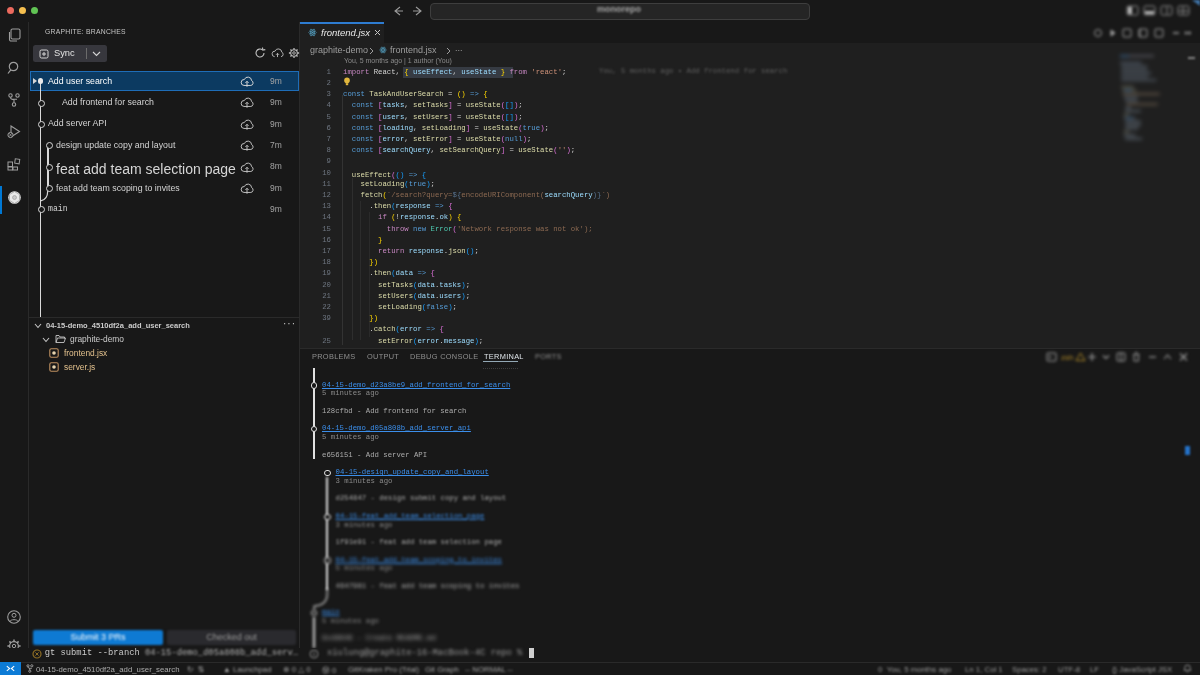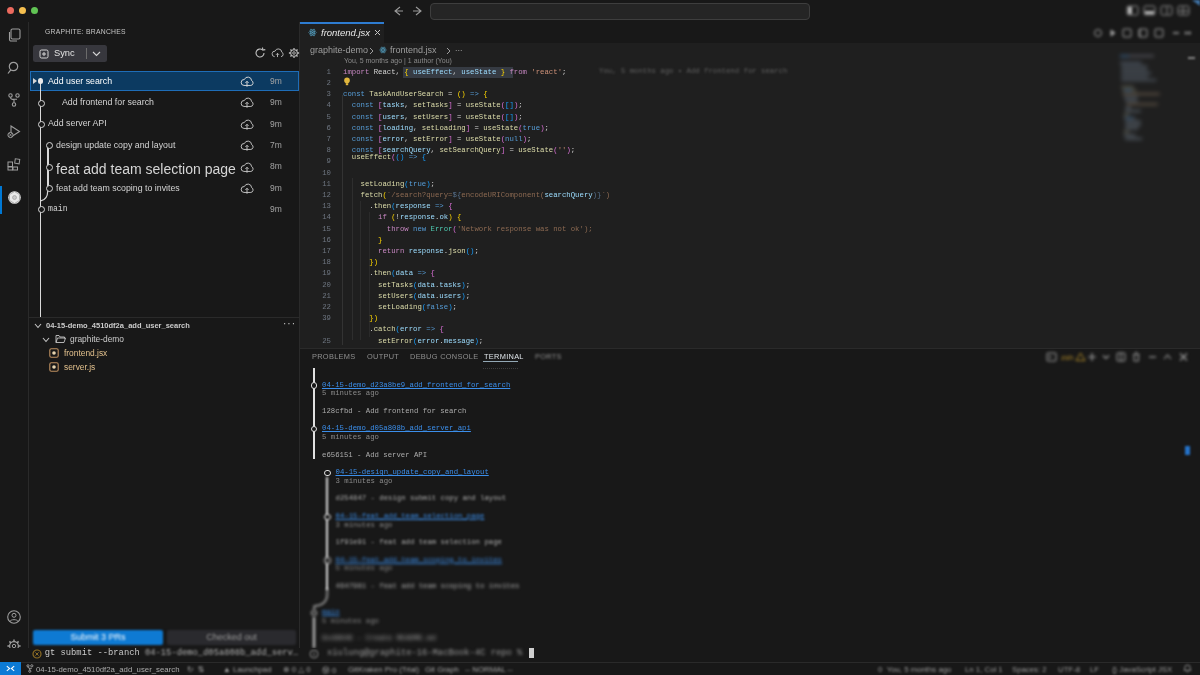--- a/index.html
+++ b/index.html
@@ -31,20 +31,21 @@
   <div class="circ" style="left:31px;top:7px;width:7px;height:7px;background:#61c454;"></div>
 
   <svg class="abs" style="left:392px;top:6px;" width="12" height="10" viewBox="0 0 12 10">
       <path d="M8 1 L3 5 L8 9 M3 5 H11" stroke="#9a9a9a" stroke-width="1.1" fill="none"></path>
     </svg>
   <svg class="abs" style="left:412px;top:6px;" width="12" height="10" viewBox="0 0 12 10">
       <path d="M4 1 L9 5 L4 9 M9 5 H1" stroke="#9a9a9a" stroke-width="1.1" fill="none"></path>
     </svg>
 
   <div class="abs" style="left:430px;top:3px;width:378px;height:15px;background:#252525;border:1px solid #3e3e3e;border-radius:4px;"></div>
+  <div class="abs" style="left:430px;top:4px;width:378px;height:14px;text-align:center;font-size:9px;color:#a8a8a8;font-weight:600;filter:blur(0.8px);">monorepo</div>
 
   <div class="abs" style="left:1126px;top:4px;filter:blur(1.4px);opacity:0.85;">
     <svg width="70" height="14" viewBox="0 0 70 14">
       <rect x="1" y="2" width="11" height="9" rx="1.5" fill="none" stroke="#a8a8a8"></rect>
         <rect x="2" y="3" width="4" height="7" fill="#d8d8d8"></rect>
       <rect x="18" y="2" width="11" height="9" rx="1.5" fill="none" stroke="#a8a8a8"></rect>
         <rect x="19" y="7" width="9" height="3" fill="#d8d8d8"></rect>
       <rect x="35" y="2" width="11" height="9" rx="1.5" fill="none" stroke="#a8a8a8"></rect>
         <path d="M41 3 v7" stroke="#a8a8a8"></path>
       <rect x="52" y="2" width="11" height="9" rx="1.5" fill="none" stroke="#a8a8a8"></rect>
@@ -322,21 +323,21 @@
   <svg class="abs" style="left:343px;top:77px;" width="8" height="9" viewBox="0 0 8 9">
       <circle cx="4" cy="3.4" r="2.8" fill="#e2b73d"></circle>
       <rect x="2.8" y="6.2" width="2.4" height="2" fill="#e2b73d"></rect>
     </svg>
   <div class="cl" style="top:89.2px;"><span class="kw">const</span><span class="fn"> TaskAndUserSearch</span><span class="pl"> = </span><span class="b1">()</span><span class="kw"> =&gt;</span><span class="b1"> {</span></div>
   <div class="cl" style="top:100.4px;">  <span class="kw">const</span><span class="b2"> [</span><span class="vr">tasks</span><span class="pl">,</span><span class="fn"> setTasks</span><span class="b2">]</span><span class="pl"> = </span><span class="fn">useState</span><span class="b2">(</span><span class="b3">[]</span><span class="b2">)</span><span class="pl">;</span></div>
   <div class="cl" style="top:111.6px;">  <span class="kw">const</span><span class="b2"> [</span><span class="vr">users</span><span class="pl">,</span><span class="fn"> setUsers</span><span class="b2">]</span><span class="pl"> = </span><span class="fn">useState</span><span class="b2">(</span><span class="b3">[]</span><span class="b2">)</span><span class="pl">;</span></div>
   <div class="cl" style="top:122.8px;">  <span class="kw">const</span><span class="b2"> [</span><span class="vr">loading</span><span class="pl">,</span><span class="fn"> setLoading</span><span class="b2">]</span><span class="pl"> = </span><span class="fn">useState</span><span class="b2">(</span><span class="kw">true</span><span class="b2">)</span><span class="pl">;</span></div>
   <div class="cl" style="top:134px;">  <span class="kw">const</span><span class="b2"> [</span><span class="vr">error</span><span class="pl">,</span><span class="fn"> setError</span><span class="b2">]</span><span class="pl"> = </span><span class="fn">useState</span><span class="b2">(</span><span class="kw">null</span><span class="b2">)</span><span class="pl">;</span></div>
   <div class="cl" style="top:145.2px;">  <span class="kw">const</span><span class="b2"> [</span><span class="vr">searchQuery</span><span class="pl">,</span><span class="fn"> setSearchQuery</span><span class="b2">]</span><span class="pl"> = </span><span class="fn">useState</span><span class="b2">(</span><span class="st">''</span><span class="b2">)</span><span class="pl">;</span></div>
-  <div class="cl" style="top:152px;">  <span class="fn">useEffect</span><span class="b2">(</span><span class="b3">()</span><span class="kw"> =&gt;</span><span class="b3"> {</span></div>
+  <div class="cl" style="top:170px;">  <span class="fn">useEffect</span><span class="b2">(</span><span class="b3">()</span><span class="kw"> =&gt;</span><span class="b3"> {</span></div>
   <div class="cl" style="top:178.8px;">    <span class="fn">setLoading</span><span class="b3">(</span><span class="kw">true</span><span class="b3">)</span><span class="pl">;</span></div>
   <div class="cl" style="top:190px;">    <span class="fn">fetch</span><span class="b1">(</span><span class="dim">`/search?query=</span><span class="dimb">${</span><span class="dim">encodeURIComponent(</span><span class="vr">searchQuery</span><span class="dimb">)}</span><span class="dim">`)</span></div>
   <div class="cl" style="top:201.2px;">      <span class="pl">.</span><span class="fn">then</span><span class="b3">(</span><span class="vr">response</span><span class="kw"> =&gt;</span><span class="b2"> {</span></div>
   <div class="cl" style="top:212.4px;">        <span class="ctl">if</span><span class="b1"> (</span><span class="pl">!</span><span class="vr">response</span><span class="pl">.</span><span class="vr">ok</span><span class="b1">)</span><span class="b1"> {</span></div>
   <div class="cl" style="top:223.6px;">          <span class="ctl">throw</span><span class="kw"> new</span><span class="cls"> Error</span><span class="b2">(</span><span class="dim">'Network response was not ok'</span><span class="dim">);</span></div>
   <div class="cl" style="top:234.8px;">        <span class="b1">}</span></div>
   <div class="cl" style="top:246px;">        <span class="ctl">return</span><span class="vr"> response</span><span class="pl">.</span><span class="fn">json</span><span class="b3">()</span><span class="pl">;</span></div>
   <div class="cl" style="top:257.2px;">      <span class="b1">})</span></div>
   <div class="cl" style="top:268.4px;">      <span class="pl">.</span><span class="fn">then</span><span class="b3">(</span><span class="vr">data</span><span class="kw"> =&gt;</span><span class="b2"> {</span></div>
   <div class="cl" style="top:279.6px;">        <span class="fn">setTasks</span><span class="b3">(</span><span class="vr">data</span><span class="pl">.</span><span class="vr">tasks</span><span class="b3">)</span><span class="pl">;</span></div>

